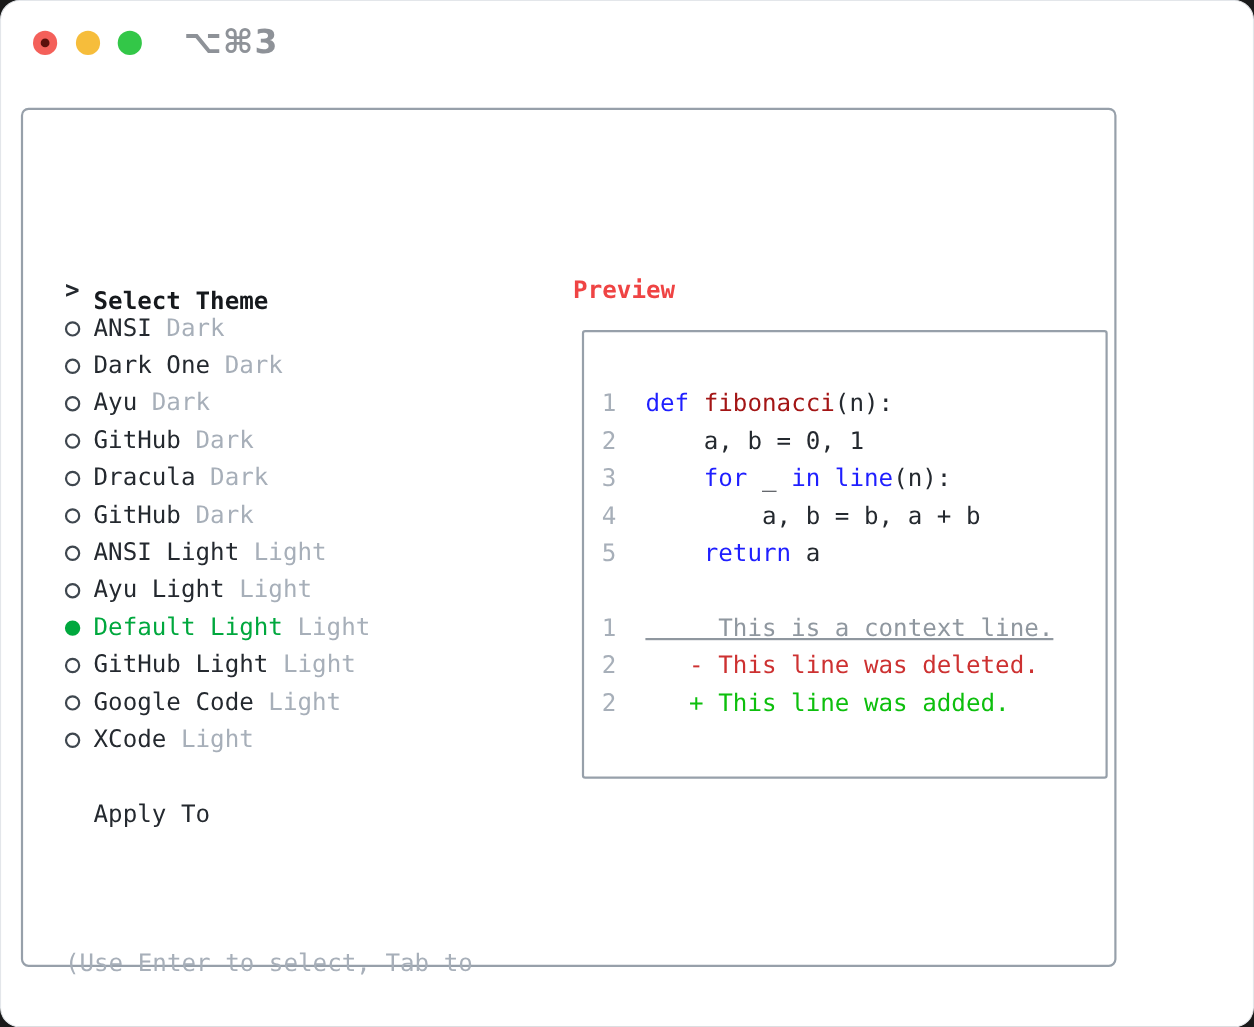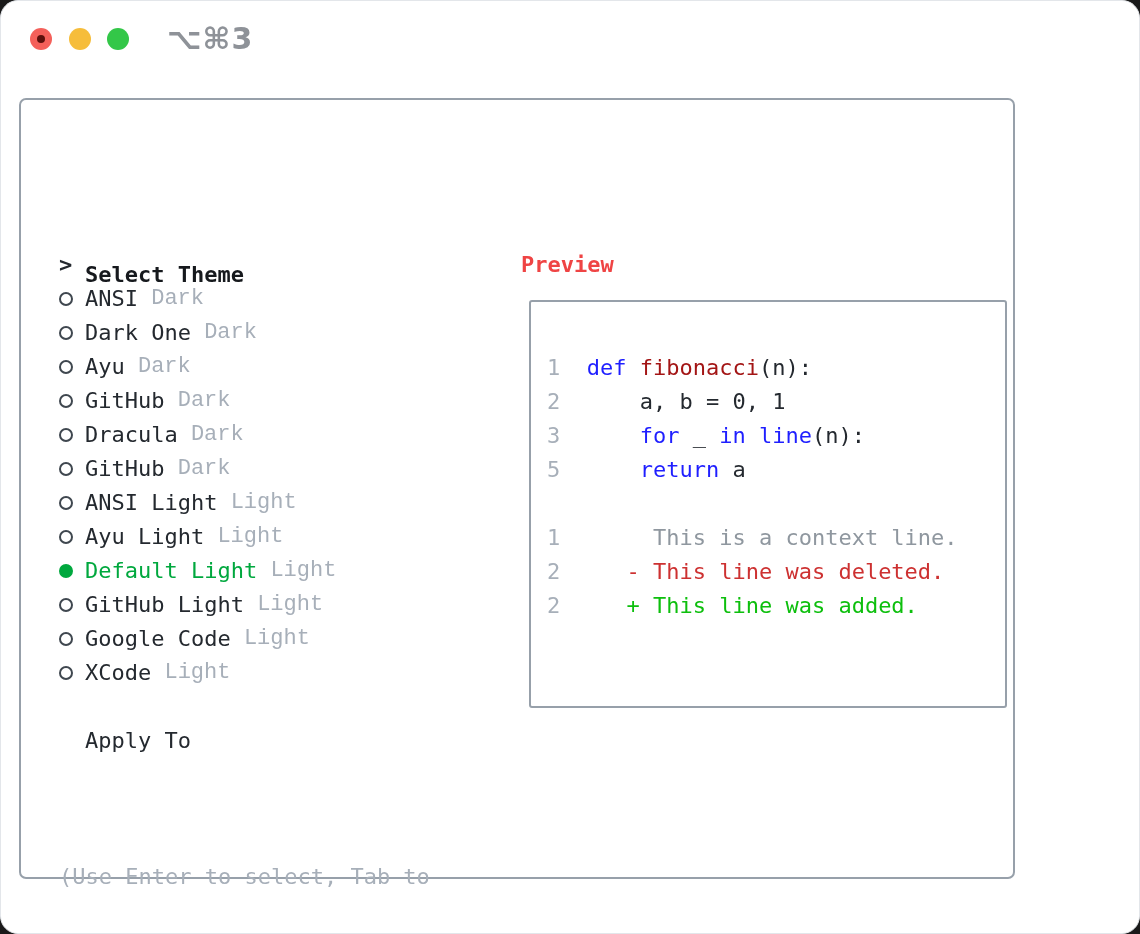--- a/index.html
+++ b/index.html
@@ -43,21 +43,21 @@
   .prefix { width:26px; flex:0 0 26px; display:flex; align-items:center; }
   .prompt { font-weight:bold; color:var(--text); }
   .radio {
     width:14px; height:14px; border:2px solid #3f474f; border-radius:50%;
     box-sizing:border-box; display:inline-block;
   }
   .radio.on { background:var(--green); border-color:var(--green); }
   .hdr { font-weight:bold; color:#16191d;margin-top:19px; }
   .theme-name { color:var(--text); }
   .theme-name.sel { color:var(--green); }
-  .variant { color:var(--dim);font-family:Liberation Mono, monospace; }
+  .variant { color:var(--dim); }
   .opt-label { color:var(--text); }
   .opt-label.sel { color:var(--green); }
   .spacer { height:34px; }
   .hint { color:var(--dim); white-space:pre; }
   
   .preview-title {
     position:absolute; left:500px; top:148px; height:34px; line-height:34px;
     font-size:22px; font-weight:bold; color:#ef4444;
   }
   .preview-box {
@@ -66,21 +66,21 @@
     padding:49px 0 16px 16px;
     font-size:22px; line-height:34px;
     overflow:hidden;
   }
   .code-line { height:34px; white-space:pre; }
   .lineno { color:var(--dim); margin-right:2ch; }
   .seg-plain { color:var(--text); }
   .seg-keyword { color:var(--keyword); }
   .seg-function { color:var(--function); }
   .diff-block { margin-top:34px; }
-  .diff-context { color:var(--context); }
+  .diff-context { color:var(--context);text-decoration:underline; }
   .diff-deleted { color:var(--deleted); }
   .diff-added { color:var(--added); }
 </style>
 </head>
 <body style="--border: #97a0aa; --text: #24292f; --dim: #a7afb9; --context: #8f979f; --green: #00a83e; --added: #0dbf0d; --deleted: #cd3131; --keyword: #1f1fff; --function: #a31515; --titlebar: #8e9298;">
 
 <div class="window">
 
   <div>
     <div id="traffic-lights">
@@ -132,20 +132,21 @@
       </div>
     </div>
 
     <div class="preview-title">Preview</div>
 
     <div class="preview-box">
       <div id="code-lines">
           <div class="code-line"><span class="lineno">1</span><span class="seg-keyword">def</span><span class="seg-plain"> </span><span class="seg-function">fibonacci</span><span class="seg-plain">(n):</span></div>
           <div class="code-line"><span class="lineno">2</span><span class="seg-plain">    a, b = 0, 1</span></div>
           <div class="code-line"><span class="lineno">3</span><span class="seg-plain">    </span><span class="seg-keyword">for</span><span class="seg-plain"> _ </span><span class="seg-keyword">in</span><span class="seg-plain"> </span><span class="seg-keyword">line</span><span class="seg-plain">(n):</span></div>
+          <div class="code-line"><span class="lineno">4</span><span class="seg-plain">        a, b = b, a + b</span></div>
           <div class="code-line"><span class="lineno">5</span><span class="seg-plain">    </span><span class="seg-keyword">return</span><span class="seg-plain"> a</span></div>
         </div>
       <div id="diff-lines" class="diff-block">
           <div class="code-line"><span class="lineno">1</span><span class="diff-context">     This is a context line.</span></div>
           <div class="code-line"><span class="lineno">2</span><span class="diff-deleted">   - This line was deleted.</span></div>
           <div class="code-line"><span class="lineno">2</span><span class="diff-added">   + This line was added.</span></div>
         </div>
     </div>
 
   </div>

